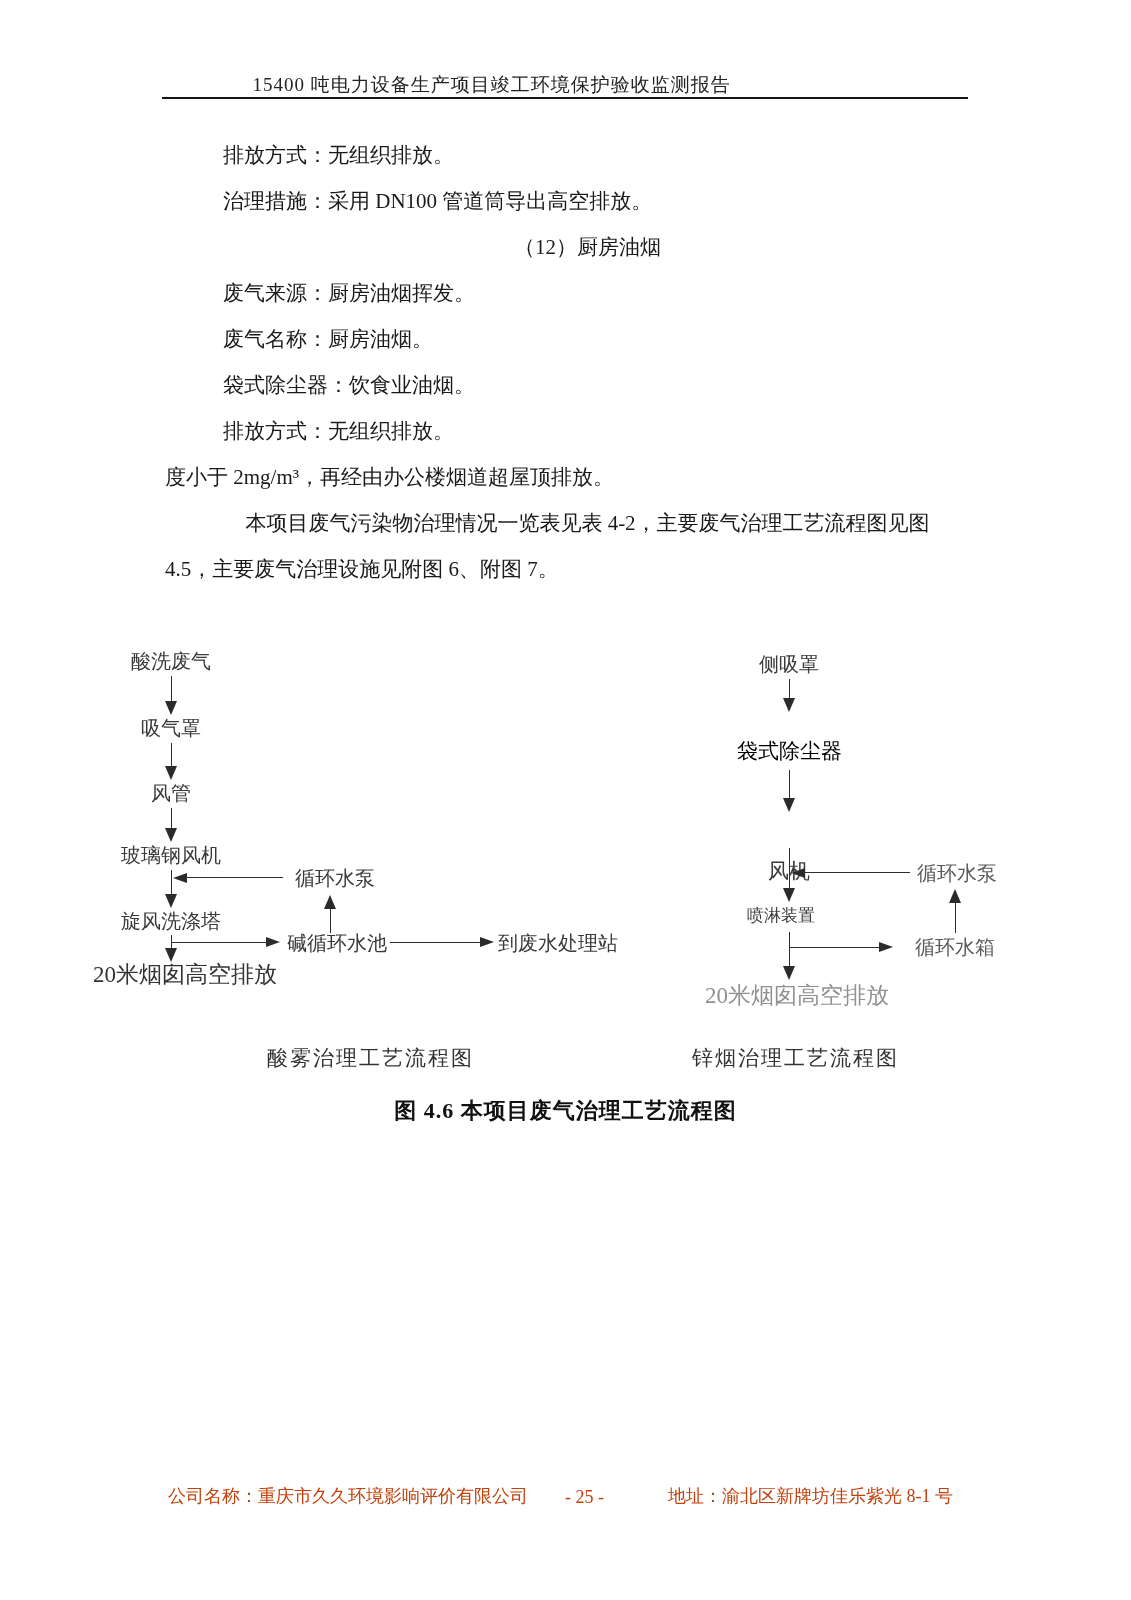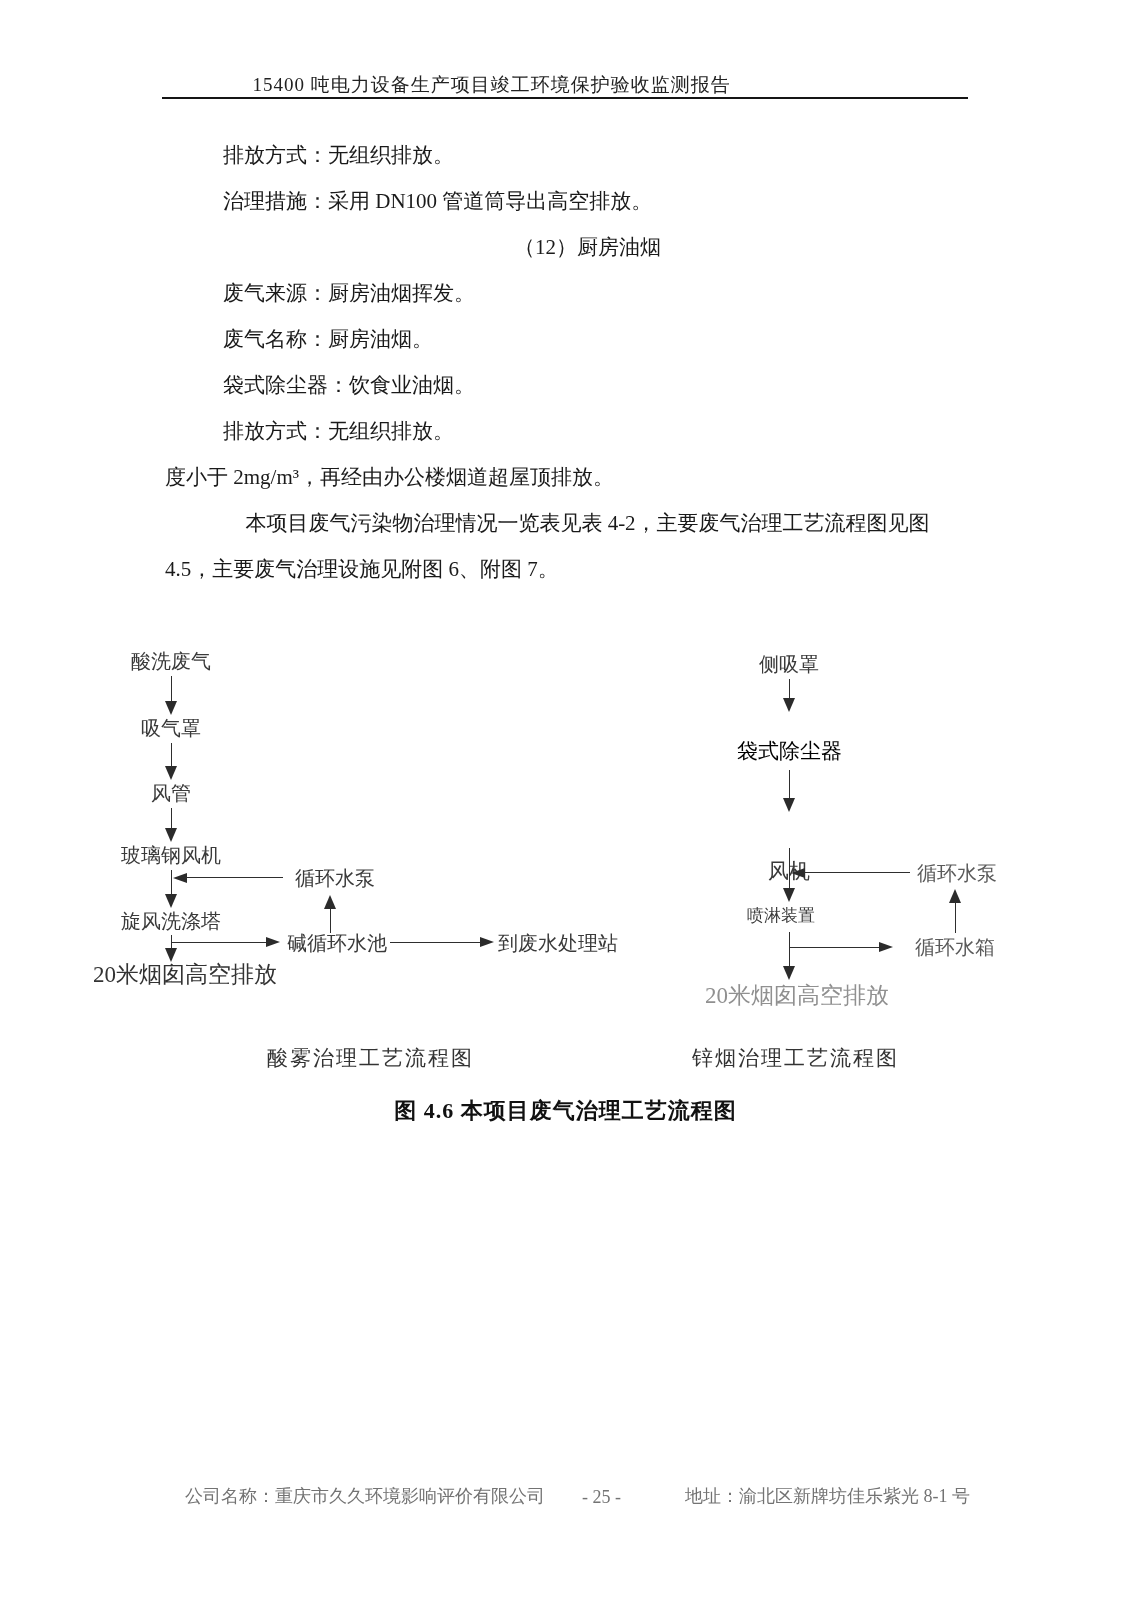--- a/index.html
+++ b/index.html
@@ -40,21 +40,21 @@
   .gray{color:#000000;}
   .gray2{color:#909090;}
   .mid{color:#5a5a5a;}
   .chart-cap{position:absolute;font-size:21px;color:#333;letter-spacing:2px;white-space:nowrap;}
   
   .fig-cap{
     position:absolute;left:165px;top:1096px;width:801px;
     text-align:center;font-size:22px;font-weight:bold;color:#111;letter-spacing:1px;
   }
   
-  .ftr{position:absolute;font-size:18px;color:#737373;white-space:nowrap;margin-left:17px;}
+  .ftr{position:absolute;font-size:18px;color:#c2410c;white-space:nowrap;}
   .ftr-company{left:168px;top:1484px;}
   .ftr-page{left:565px;top:1487px;}
   .ftr-addr{left:668px;top:1484px;}
 </style>
 </head>
 <body>
 
 <div class="page">
 
   <div class="hdr-title">15400 吨电力设备生产项目竣工环境保护验收监测报告</div>

